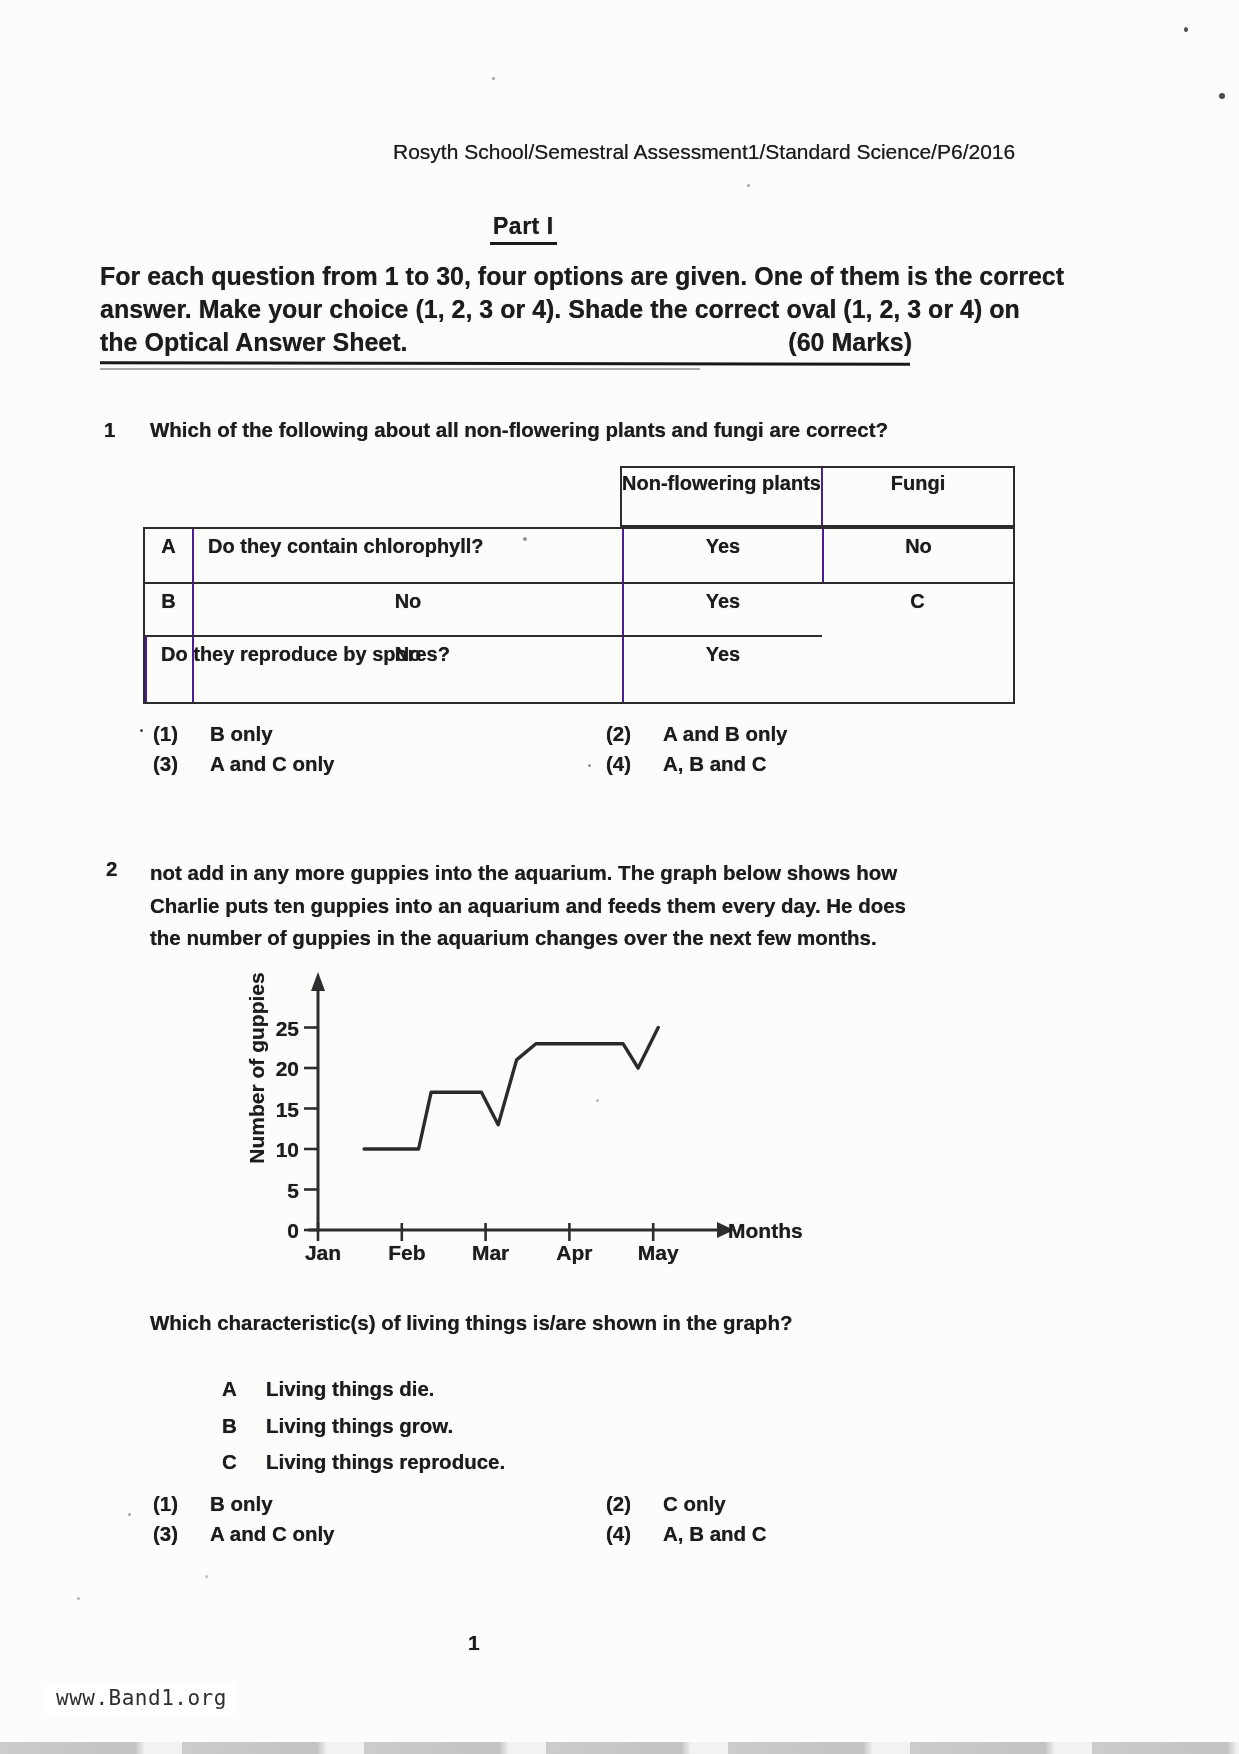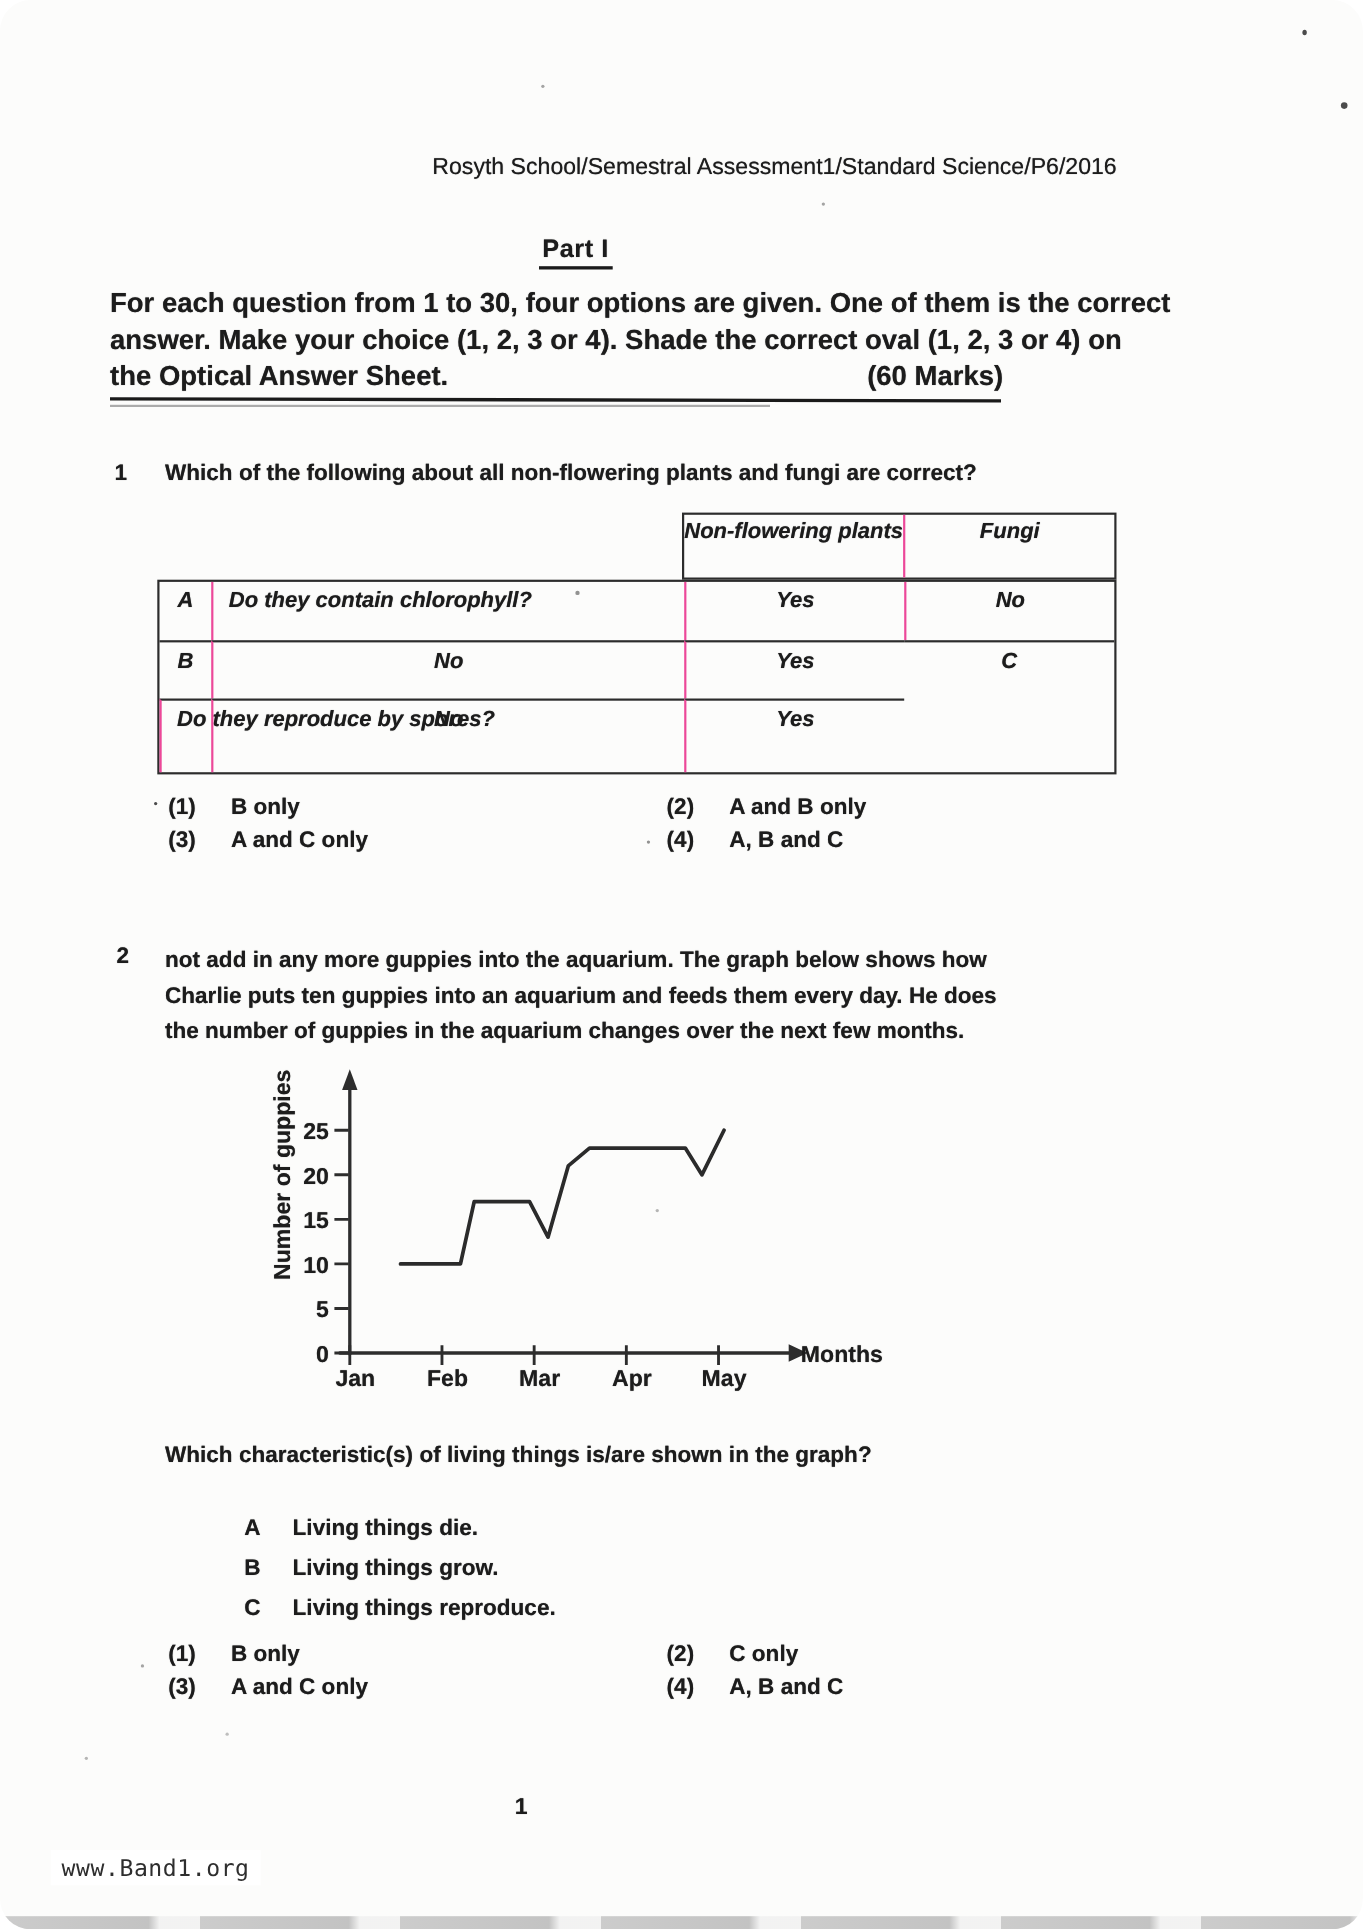--- a/index.html
+++ b/index.html
@@ -1,43 +1,42 @@
 <!DOCTYPE html>
 <html><head>
 <meta charset="utf-8">
 <style>
   html,body{margin:0;padding:0;background:#ffffff;}
   .page{
     position:relative; width:1239px; height:1754px; overflow:hidden;
     background:#fcfcfb; color:#1c1c1c;
     font-family:"Liberation Sans","DejaVu Sans",sans-serif;
     text-shadow:0 0 0.7px rgba(25,25,25,0.75);
-    border-radius:28px;
   }
   .abs{position:absolute; white-space:nowrap;}
   .doc-header{left:393px; top:140px; font-size:21px; font-weight:500;}
   .part-title{left:490px; top:213px; font-size:23px; font-weight:700; letter-spacing:0.5px;
     border-bottom:3px solid #1b1b1b; padding:0 3px 2px 3px;}
   .instr{left:100px; top:260px; width:812px; font-size:25px; line-height:33px; font-weight:600;}
   .instr-line{white-space:nowrap;}
   .instr-line.line3{display:flex; justify-content:space-between;}
   .bold{font-weight:700;}
   .rule{left:100px; top:362px; width:810px; height:3px; background:#1a1a1a; transform:rotate(0.12deg);}
   .rule-echo{left:100px; top:368px; width:600px; height:2px; background:#4a4a4a; opacity:0.45;}
   .q-num{font-size:20.5px; font-weight:600;}
   .q-text{font-size:20.5px; font-weight:600;}
   
-  .tbl{box-sizing:border-box; border:2.5px solid #2c2c2c; display:grid; background:transparent;font-style:italic;}
+  .tbl{box-sizing:border-box; border:2.5px solid #2c2c2c; display:grid; background:transparent;}
   .tbl-header{left:620px; top:466px; width:395px; height:61px; grid-template-columns:199px 1fr;}
   .tbl-body{left:143px; top:527px; width:872px; height:177px;
     grid-template-columns:47px 430px 200px 1fr; grid-template-rows:53px 53px 1fr;}
   .cell{box-sizing:border-box; font-size:20px; font-weight:600; padding-top:6px;}
   .cell.center{text-align:center;}
   .cell.stmt{padding-left:14px;}
-  .bl{border-left:2px solid #ec4899;}
+  .bl{border-left:2px solid #4c1d95;}
   .bt{border-top:2px solid #2c2c2c;}
   .hdr-cell{line-height:23px; padding-top:4px;}
   
   .opts{font-size:20.5px; font-weight:600; line-height:30px;}
   .opt-row{display:flex;}
   .opt-num{width:57px; flex:0 0 57px;}
   
   .q2-par{line-height:32.5px;}
   .q2-par div{white-space:nowrap;}
   

